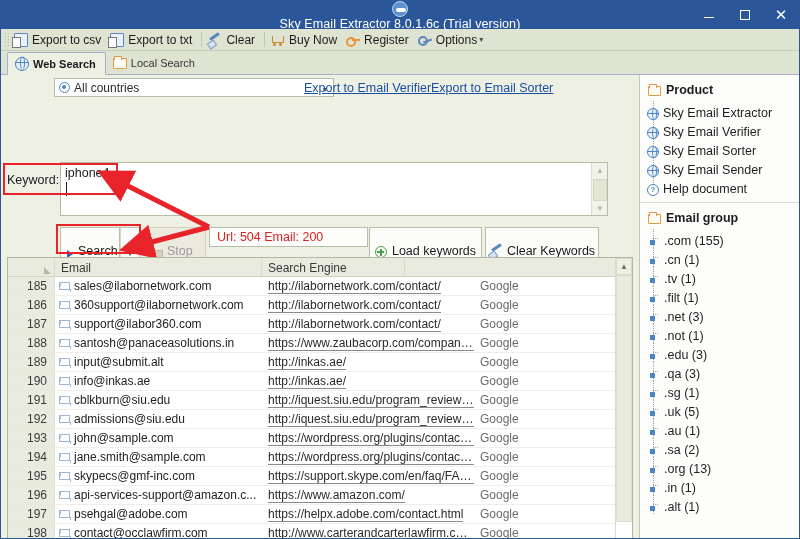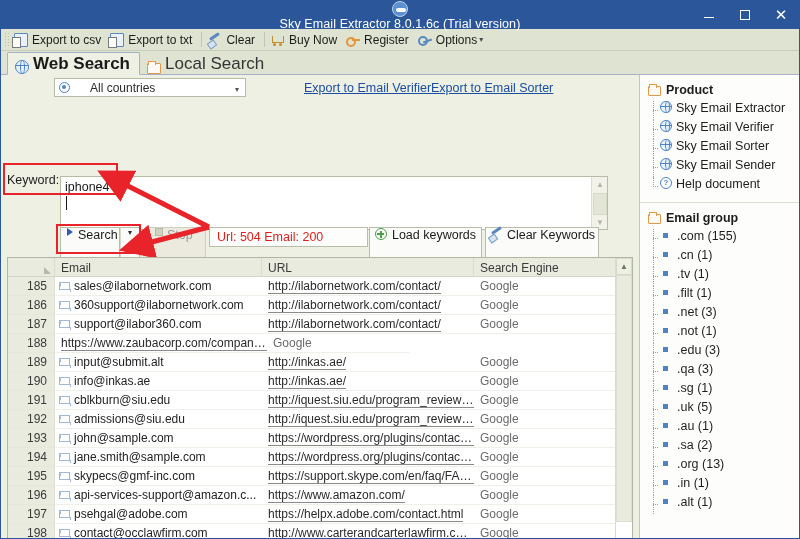--- a/index.html
+++ b/index.html
@@ -163,24 +163,24 @@
   
   #tabstrip {
     height: 24px;
     background: #dfe3d2;
     display: flex;
     align-items: flex-end;
     padding-left: 6px;
     border-bottom: 1px solid #a8b0c9;
   }
   .tab {
-    display: flex; align-items: flex-end;
+    display: flex; align-items: center;
     height: 23px;
     padding: 0 9px 0 7px;
-    font-size: 17px;
+    font-size: 11px;
     position: relative;
     white-space: nowrap;
   }
   .tab.active {
     background: #eef0e4;
     font-weight: bold;
     color: #1a1a1a;
     border: 1px solid #a8b0c9;
     border-bottom: 1px solid #eef0e4;
     border-radius: 2px 2px 0 0;
@@ -236,28 +236,27 @@
   
   #country-row {
     position: absolute;
     left: 0; top: 2px;
     width: 638px; height: 22px;
     display: flex; align-items: center;
   }
   #country-select {
     position: absolute;
     left: 53px; top: 1px;
-    width: 192px; height: 19px;
+    width: 280px; height: 19px;
     background: #ffffff;
     border: 1px solid #b5bca7;
     display: flex; align-items: center;
     padding-left: 4px;
     font-size: 12px;
     color: #2c2c2c;
-    gap: 16px;
   }
   .ico-pin {
     width: 11px; height: 11px; margin-right: 4px;
     border-radius: 50%;
     border: 1.4px solid #4e84c4;
     position: relative; flex:none;
   }
   .ico-pin::after {
     content:""; position:absolute; left:2.3px; top:2.3px;
     width:4px; height:4px; border-radius:50%; background:#4e84c4;
@@ -276,21 +275,21 @@
   #link-sorter   { position: absolute; left: 430px; top: 4px; }
 
   
   #kw-label {
     position: absolute;
     left: 6px; top: 98px;
     font-size: 12.5px; color:#1b1b1b;
   }
   #kw-box {
     position: absolute;
-    left: 59px; top: 101px;
+    left: 59px; top: 87px;
     width: 548px; height: 54px;
     background: #ffffff;
     border: 1px solid #b5bca7;
   }
   #kw-text {
     position: absolute;
     left: 4px; top: 3px;
     font-size: 12.5px; color: #1b1b1b;
   }
   #kw-caret {
@@ -321,21 +320,21 @@
   
   #search-row {
     position: absolute;
     left: 59px; top: 152px;
     height: 24px;
   }
   .btn {
     height: 32px;
     background: #fbfbf9;
     border: 1px solid #b8bfa9;
-    display: inline-flex; align-items: flex-start;
+    display: inline-flex; align-items: flex-end;
     justify-content: center;
     font-size: 12.5px;
     color: #1b1b1b;
     padding: 0 8px;
     white-space: nowrap;
     vertical-align: top;
   }
   #btn-search {
     position: absolute; left: 0; top: 0;
     width: 60px; padding: 0;
@@ -576,23 +575,22 @@
     flex: none;
   }
   .ico-folder2::before {
     content:""; position:absolute; left:0px; top:-3px;
     width: 6px; height: 3px;
     border: 1.4px solid #e09a48; border-bottom:none;
     border-radius: 1px 1px 0 0;
     background:#fffaf3;
   }
   .tree-item {
-    display: flex; align-items: flex-start;
+    display: flex; align-items: flex-end;
     height: 19px;
-    padding-left: 13px;
     font-size: 12.5px;
     color: #1f1f1f;
     position: relative;
     white-space: nowrap;
   }
   .tree-item::before {
     content:"";
     position: absolute;
     left: 13px; top: 0;
     width: 1px; height: 19px;
@@ -781,21 +779,20 @@
           <span>Clear Keywords</span>
         </div>
       </div>
 
       <div id="grid">
         <div id="grid-head">
           <div class="hcell col-idx">
               <span class="corner"></span>
             </div>
           <div class="hcell col-email">Email</div>
-          <div class="hcell col-url">URL</div>
           <div class="hcell col-eng">Search Engine</div>
         </div>
         <div id="grid-rows">
             <div class="row">
               <div class="cell c-idx">185</div>
               <div class="cell c-email">
                 <span class="env"></span>
                 <span>sales@ilabornetwork.com</span>
               </div>
               <div class="cell c-url">
@@ -820,20 +817,24 @@
                 <span class="env"></span>
                 <span>support@ilabor360.com</span>
               </div>
               <div class="cell c-url">
                 <span>http://ilabornetwork.com/contact/</span>
               </div>
               <div class="cell c-eng">Google</div>
             </div>
             <div class="row">
               <div class="cell c-idx">188</div>
+              <div class="cell c-email">
+                <span class="env"></span>
+                <span>santosh@panaceasolutions.in</span>
+              </div>
               <div class="cell c-url">
                 <span>https://www.zaubacorp.com/company/IMAGICIA...</span>
               </div>
               <div class="cell c-eng">Google</div>
             </div>
             <div class="row">
               <div class="cell c-idx">189</div>
               <div class="cell c-email">
                 <span class="env"></span>
                 <span>input@submit.alt</span>

